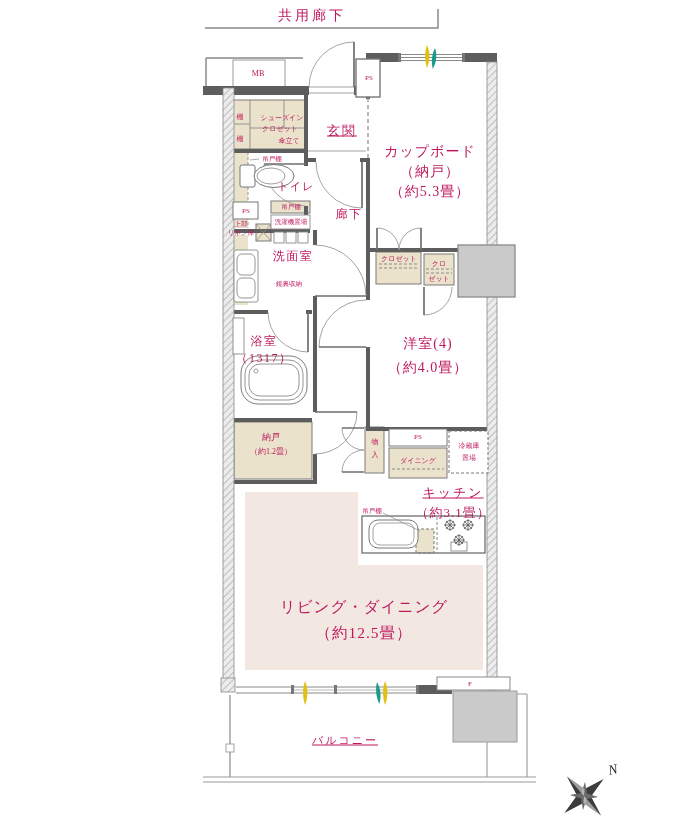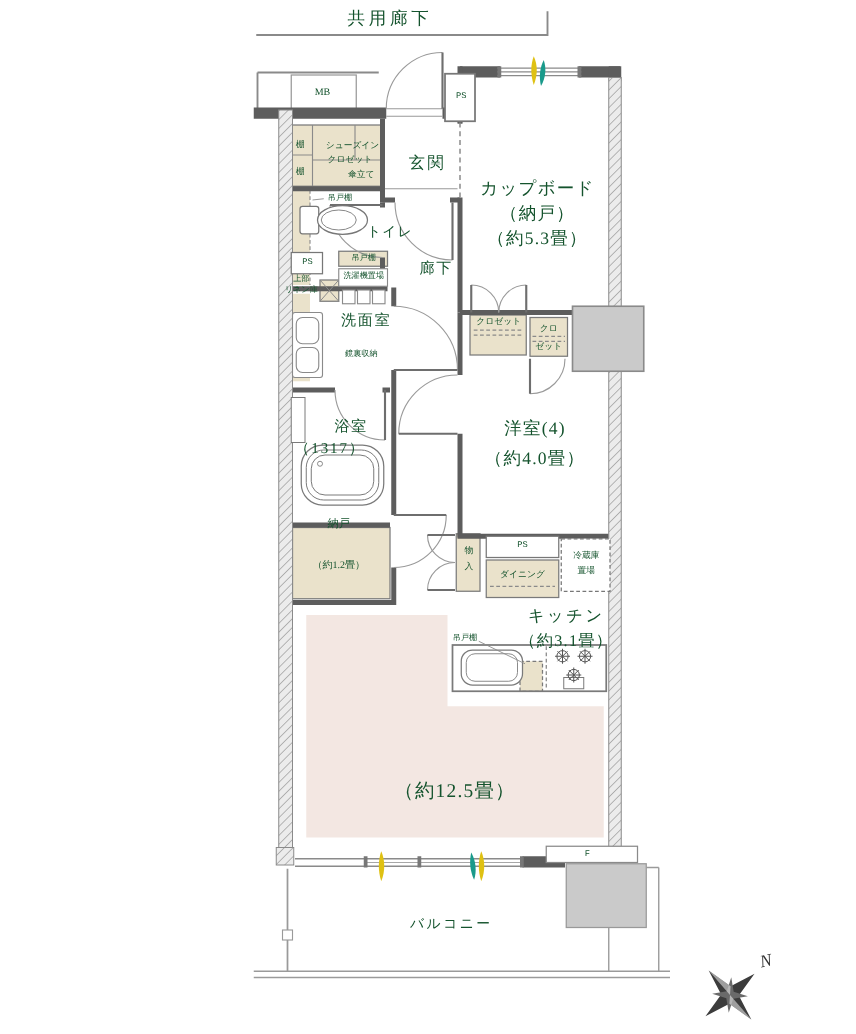--- a/index.html
+++ b/index.html
@@ -1,25 +1,25 @@
 <!DOCTYPE html>
 <html><head>
 <meta charset="utf-8">
 <style>
   html,body{margin:0;padding:0;background:#ffffff;}
   #stage{position:relative;width:685px;height:827px;background:#ffffff;overflow:hidden;
          font-family:"Liberation Serif","DejaVu Serif",serif;color:#444;}
   #plan-svg{position:absolute;left:0;top:0;}
   .lbl{position:absolute;transform:translate(-50%,-50%);white-space:nowrap;
-       color:#14532d;text-align:center;line-height:1;}
-  .fs6{font-size:6.5px;} .fs7{font-size:7px;font-family:Liberation Mono, monospace;} .fs8{font-size:8px;} .fs9{font-size:9px;}
-  .fs11{font-size:11px;letter-spacing:1px;margin-left:16px;} .fs12{font-size:12px;letter-spacing:1.5px;}
+       color:#be185d;text-align:center;line-height:1;}
+  .fs6{font-size:6.5px;} .fs7{font-size:7px;} .fs8{font-size:8px;} .fs9{font-size:9px;}
+  .fs11{font-size:11px;letter-spacing:1px;} .fs12{font-size:12px;letter-spacing:1.5px;}
   .fs13{font-size:13px;letter-spacing:1px;} .fs14{font-size:14px;letter-spacing:1px;}
   .fs15{font-size:15.5px;letter-spacing:1px;}
-  .ls2{letter-spacing:2px;} .ls3{letter-spacing:3px;}
+  .ls2{letter-spacing:2px;text-decoration:underline;} .ls3{letter-spacing:3px;}
   .north{font-style:italic;font-size:14px;color:#333;transform:translate(-50%,-50%) rotate(-12deg);}
 </style>
 </head>
 <body>
 
 <div id="stage">
 
 <svg id="plan-svg" width="685" height="827" viewBox="0 0 685 827">
   <defs>
     <pattern id="hatch" width="5" height="5" patternTransform="rotate(45)" patternUnits="userSpaceOnUse">
@@ -253,45 +253,46 @@
 <div class="lbl fs7" style="left:246px;top:211px">PS</div>
 <div class="lbl fs6" style="left:241px;top:224px">上部</div>
 <div class="lbl fs6" style="left:241px;top:233px">リネン庫</div>
 
 <div class="lbl fs6" style="left:291px;top:207px">吊戸棚</div>
 <div class="lbl fs6" style="left:291px;top:222px">洗濯機置場</div>
 
 <div class="lbl fs12" style="left:293px;top:256px">洗面室</div>
 <div class="lbl fs6" style="left:289px;top:284px">鏡裏収納</div>
 
-<div class="lbl fs12" style="left:281px;top:341px">浴室</div>
+<div class="lbl fs12" style="left:264px;top:341px">浴室</div>
 <div class="lbl fs12" style="left:264px;top:358px">（1317）</div>
 
 <div class="lbl fs7" style="left:399px;top:259px">クロゼット</div>
 <div class="lbl fs7" style="left:439px;top:264px">クロ</div>
 <div class="lbl fs7" style="left:439px;top:279px">ゼット</div>
 
 <div class="lbl fs14" style="left:428px;top:344px">洋室(4)</div>
 <div class="lbl fs14" style="left:428px;top:368px">（約4.0畳）</div>
 
-<div class="lbl fs9" style="left:271px;top:419px">納戸</div>
+<div class="lbl fs9" style="left:271px;top:437px">納戸</div>
 <div class="lbl fs8" style="left:271px;top:452px">（約1.2畳）</div>
 
 <div class="lbl fs7" style="left:375px;top:442px">物</div>
 <div class="lbl fs7" style="left:375px;top:455px">入</div>
 
 <div class="lbl fs7" style="left:418px;top:437px">PS</div>
 <div class="lbl fs7" style="left:418px;top:461px">ダイニング</div>
 <div class="lbl fs7" style="left:469px;top:446px">冷蔵庫</div>
 <div class="lbl fs7" style="left:469px;top:458px">置場</div>
 
 <div class="lbl fs13 ls2" style="left:453px;top:492px">キッチン</div>
 <div class="lbl fs13" style="left:453px;top:512px">（約3.1畳）</div>
 <div class="lbl fs6" style="left:372px;top:511px">吊戸棚</div>
 
+<div class="lbl fs15" style="left:364px;top:607px">リビング・ダイニング</div>
 <div class="lbl fs15" style="left:364px;top:633px">（約12.5畳）</div>
 
 <div class="lbl fs7" style="left:470px;top:684px">F</div>
 <div class="lbl fs11 ls2" style="left:345px;top:740px">バルコニー</div>
 
 <div class="lbl north" style="left:613px;top:770px">N</div>
 
 </div>
 
 </body></html>

